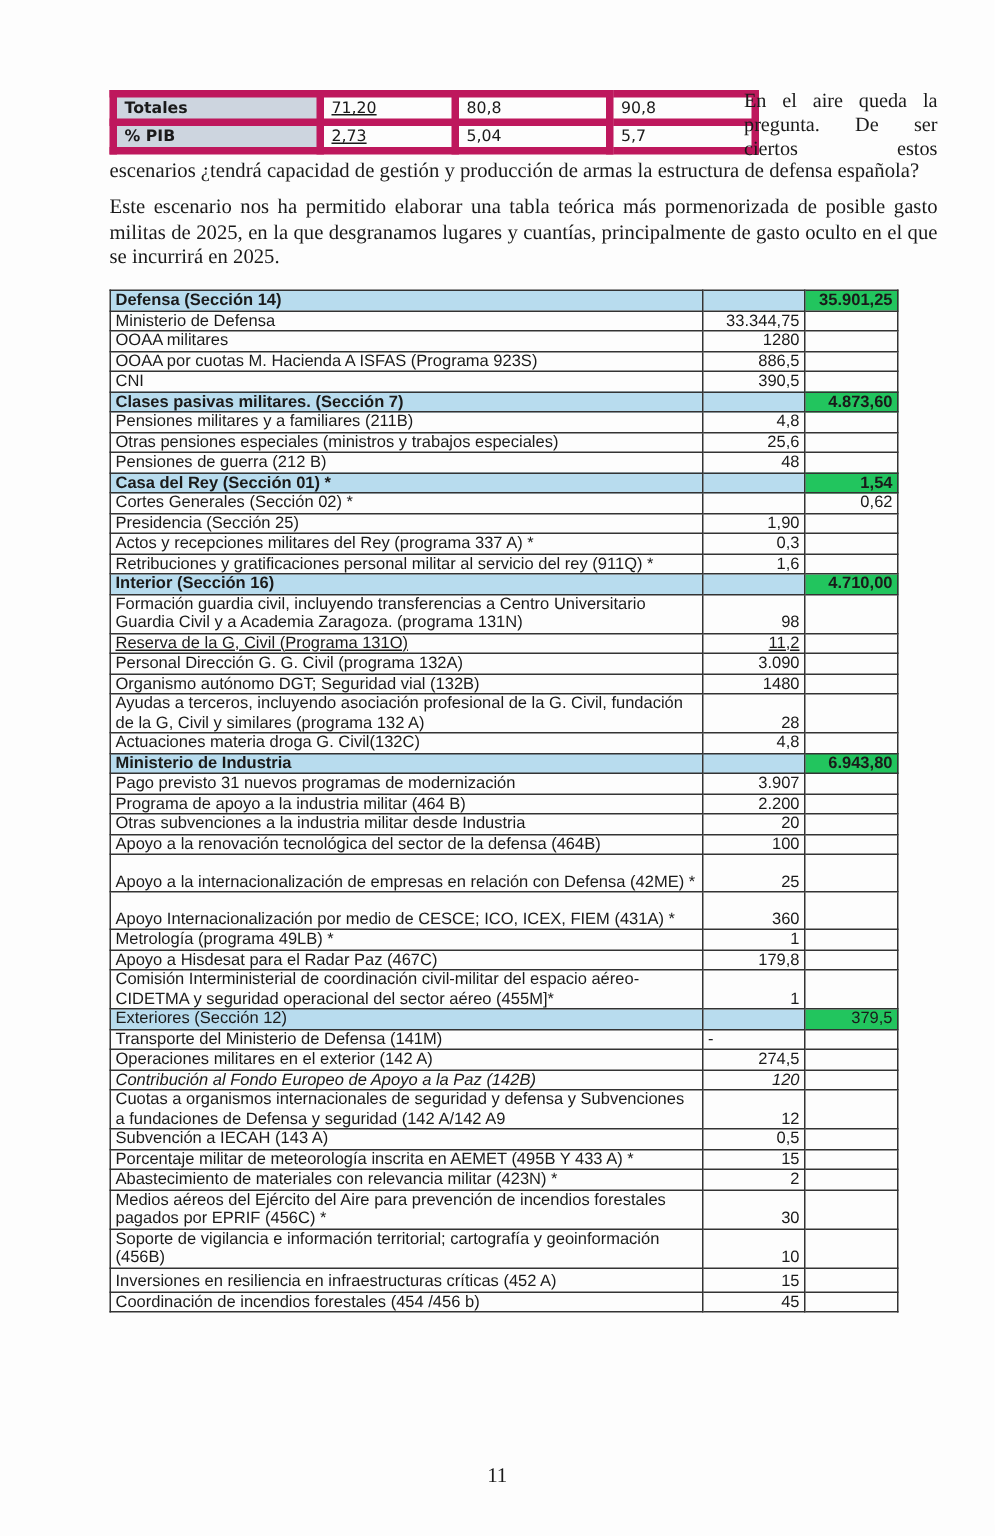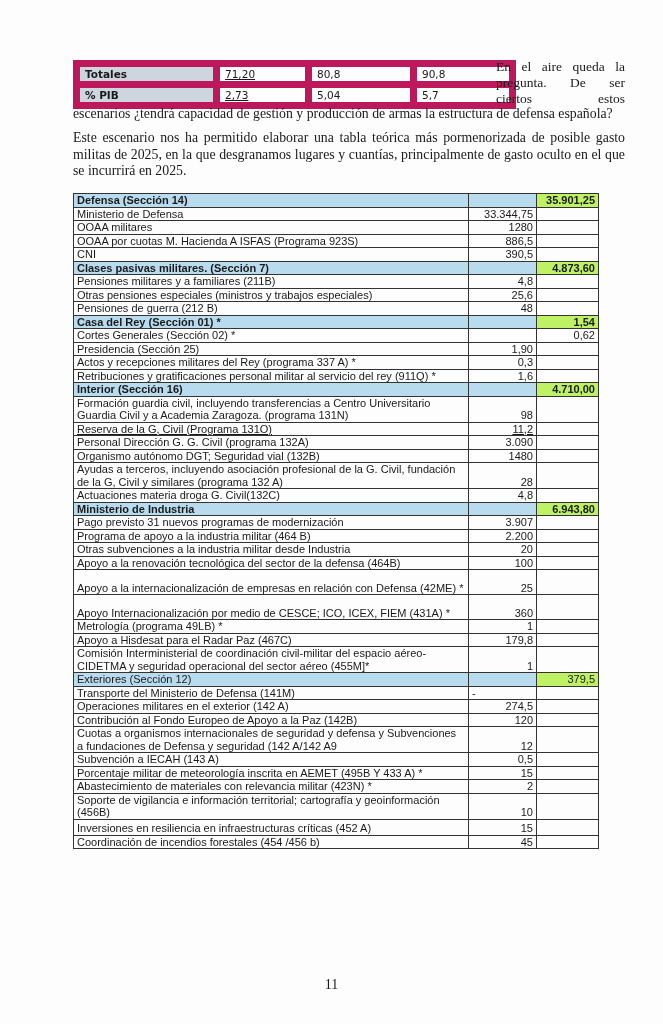--- a/index.html
+++ b/index.html
@@ -2,21 +2,21 @@
 <html><head>
 <meta charset="utf-8">
 <style>
   html, body { margin: 0; padding: 0; background: #ffffff; }
   body { width: 663px; height: 1024px; position: relative; overflow: hidden; color: #1a1a1a; }
   .page { position: absolute; left: 0; top: 0; width: 663px; height: 1024px; background: #fdfdfd; }
 
   
   .top-table { position: absolute; left: 73px; top: 60px; border-collapse: collapse;
     font-family: "DejaVu Sans", sans-serif; font-size: 10.5px; }
-  .top-table td { border: 7px solid #be185d; height: 14px; padding: 0 0 0 5px; line-height: 14px; }
+  .top-table td { border: 5px solid #be185d; height: 14px; padding: 0 0 0 5px; line-height: 14px; }
   .top-table td.lbl { background: #cdd5df; font-weight: bold; width: 128px; }
   .top-table td.c1 { width: 80px; text-decoration: underline; }
   .top-table td.c2 { width: 93px; }
   .top-table td.c3 { width: 87px; }
 
   .side-text { position: absolute; left: 496px; top: 59px; width: 129px;
     font-family: "Liberation Serif", serif; font-size: 13.5px; line-height: 16px; text-align: justify; text-align-last: justify; }
   .side-text div { text-align: justify; text-align-last: justify; }
 
   .para { position: absolute; left: 73px; font-family: "Liberation Serif", serif; font-size: 13.8px;
@@ -26,21 +26,21 @@
 
   
   .main-table { position: absolute; left: 73px; top: 193px; border-collapse: collapse;
     font-family: "Liberation Sans", sans-serif; font-size: 11px; }
   .main-table td { border: 1px solid #333; padding: 0 3px 0 3px; line-height: 12.5px; vertical-align: bottom; }
   .main-table td.desc { width: 388px; }
   .main-table td.val { width: 61px; text-align: right; }
   .main-table td.tot { width: 55px; text-align: right; }
   .main-table tr.sec td { background: #b8dcee; }
   .main-table tr.sec.bold td { font-weight: bold; }
-  .main-table tr.sec td.tot { background: #bef264; }
+  .main-table tr.sec td.tot { background: #22c55e; }
   .main-table td.val.left { text-align: left; }
 
   .page-num { position: absolute; left: 0; width: 663px; top: 977px; text-align: center;
     font-family: "Liberation Serif", serif; font-size: 14px; }
 </style>
 </head>
 <body>
 
 <div class="page">
 
@@ -235,21 +235,21 @@
         <tr style="height: 13px;">
           <td class="desc">Transporte del Ministerio de Defensa (141M)</td>
           <td class="val left">-</td>
           <td class="tot"></td>
         </tr>
         <tr style="height: 13px;">
           <td class="desc">Operaciones militares en el exterior (142 A)</td>
           <td class="val">274,5</td>
           <td class="tot"></td>
         </tr>
-        <tr style="height: 13px;">
+        <tr style="height: 13px; font-style: italic;">
           <td class="desc">Contribución al Fondo Europeo de Apoyo a la Paz (142B)</td>
           <td class="val">120</td>
           <td class="tot"></td>
         </tr>
         <tr style="height: 25px;">
           <td class="desc">Cuotas a organismos internacionales de seguridad y defensa y Subvenciones a fundaciones de Defensa y seguridad (142 A/142 A9</td>
           <td class="val">12</td>
           <td class="tot"></td>
         </tr>
         <tr style="height: 13px;">
@@ -258,20 +258,25 @@
           <td class="tot"></td>
         </tr>
         <tr style="height: 13px;">
           <td class="desc">Porcentaje militar de meteorología inscrita en AEMET (495B Y 433 A) *</td>
           <td class="val">15</td>
           <td class="tot"></td>
         </tr>
         <tr style="height: 13px;">
           <td class="desc">Abastecimiento de materiales con relevancia militar (423N) *</td>
           <td class="val">2</td>
+          <td class="tot"></td>
+        </tr>
+        <tr style="height: 25px;">
+          <td class="desc">Medios aéreos del Ejército del Aire para prevención de incendios forestales pagados por EPRIF (456C) *</td>
+          <td class="val">30</td>
           <td class="tot"></td>
         </tr>
         <tr style="height: 25px;">
           <td class="desc">Soporte de vigilancia e información territorial; cartografía y geoinformación (456B)</td>
           <td class="val">10</td>
           <td class="tot"></td>
         </tr>
         <tr style="height: 16px;">
           <td class="desc">Inversiones en resiliencia en infraestructuras críticas (452 A)</td>
           <td class="val">15</td>

